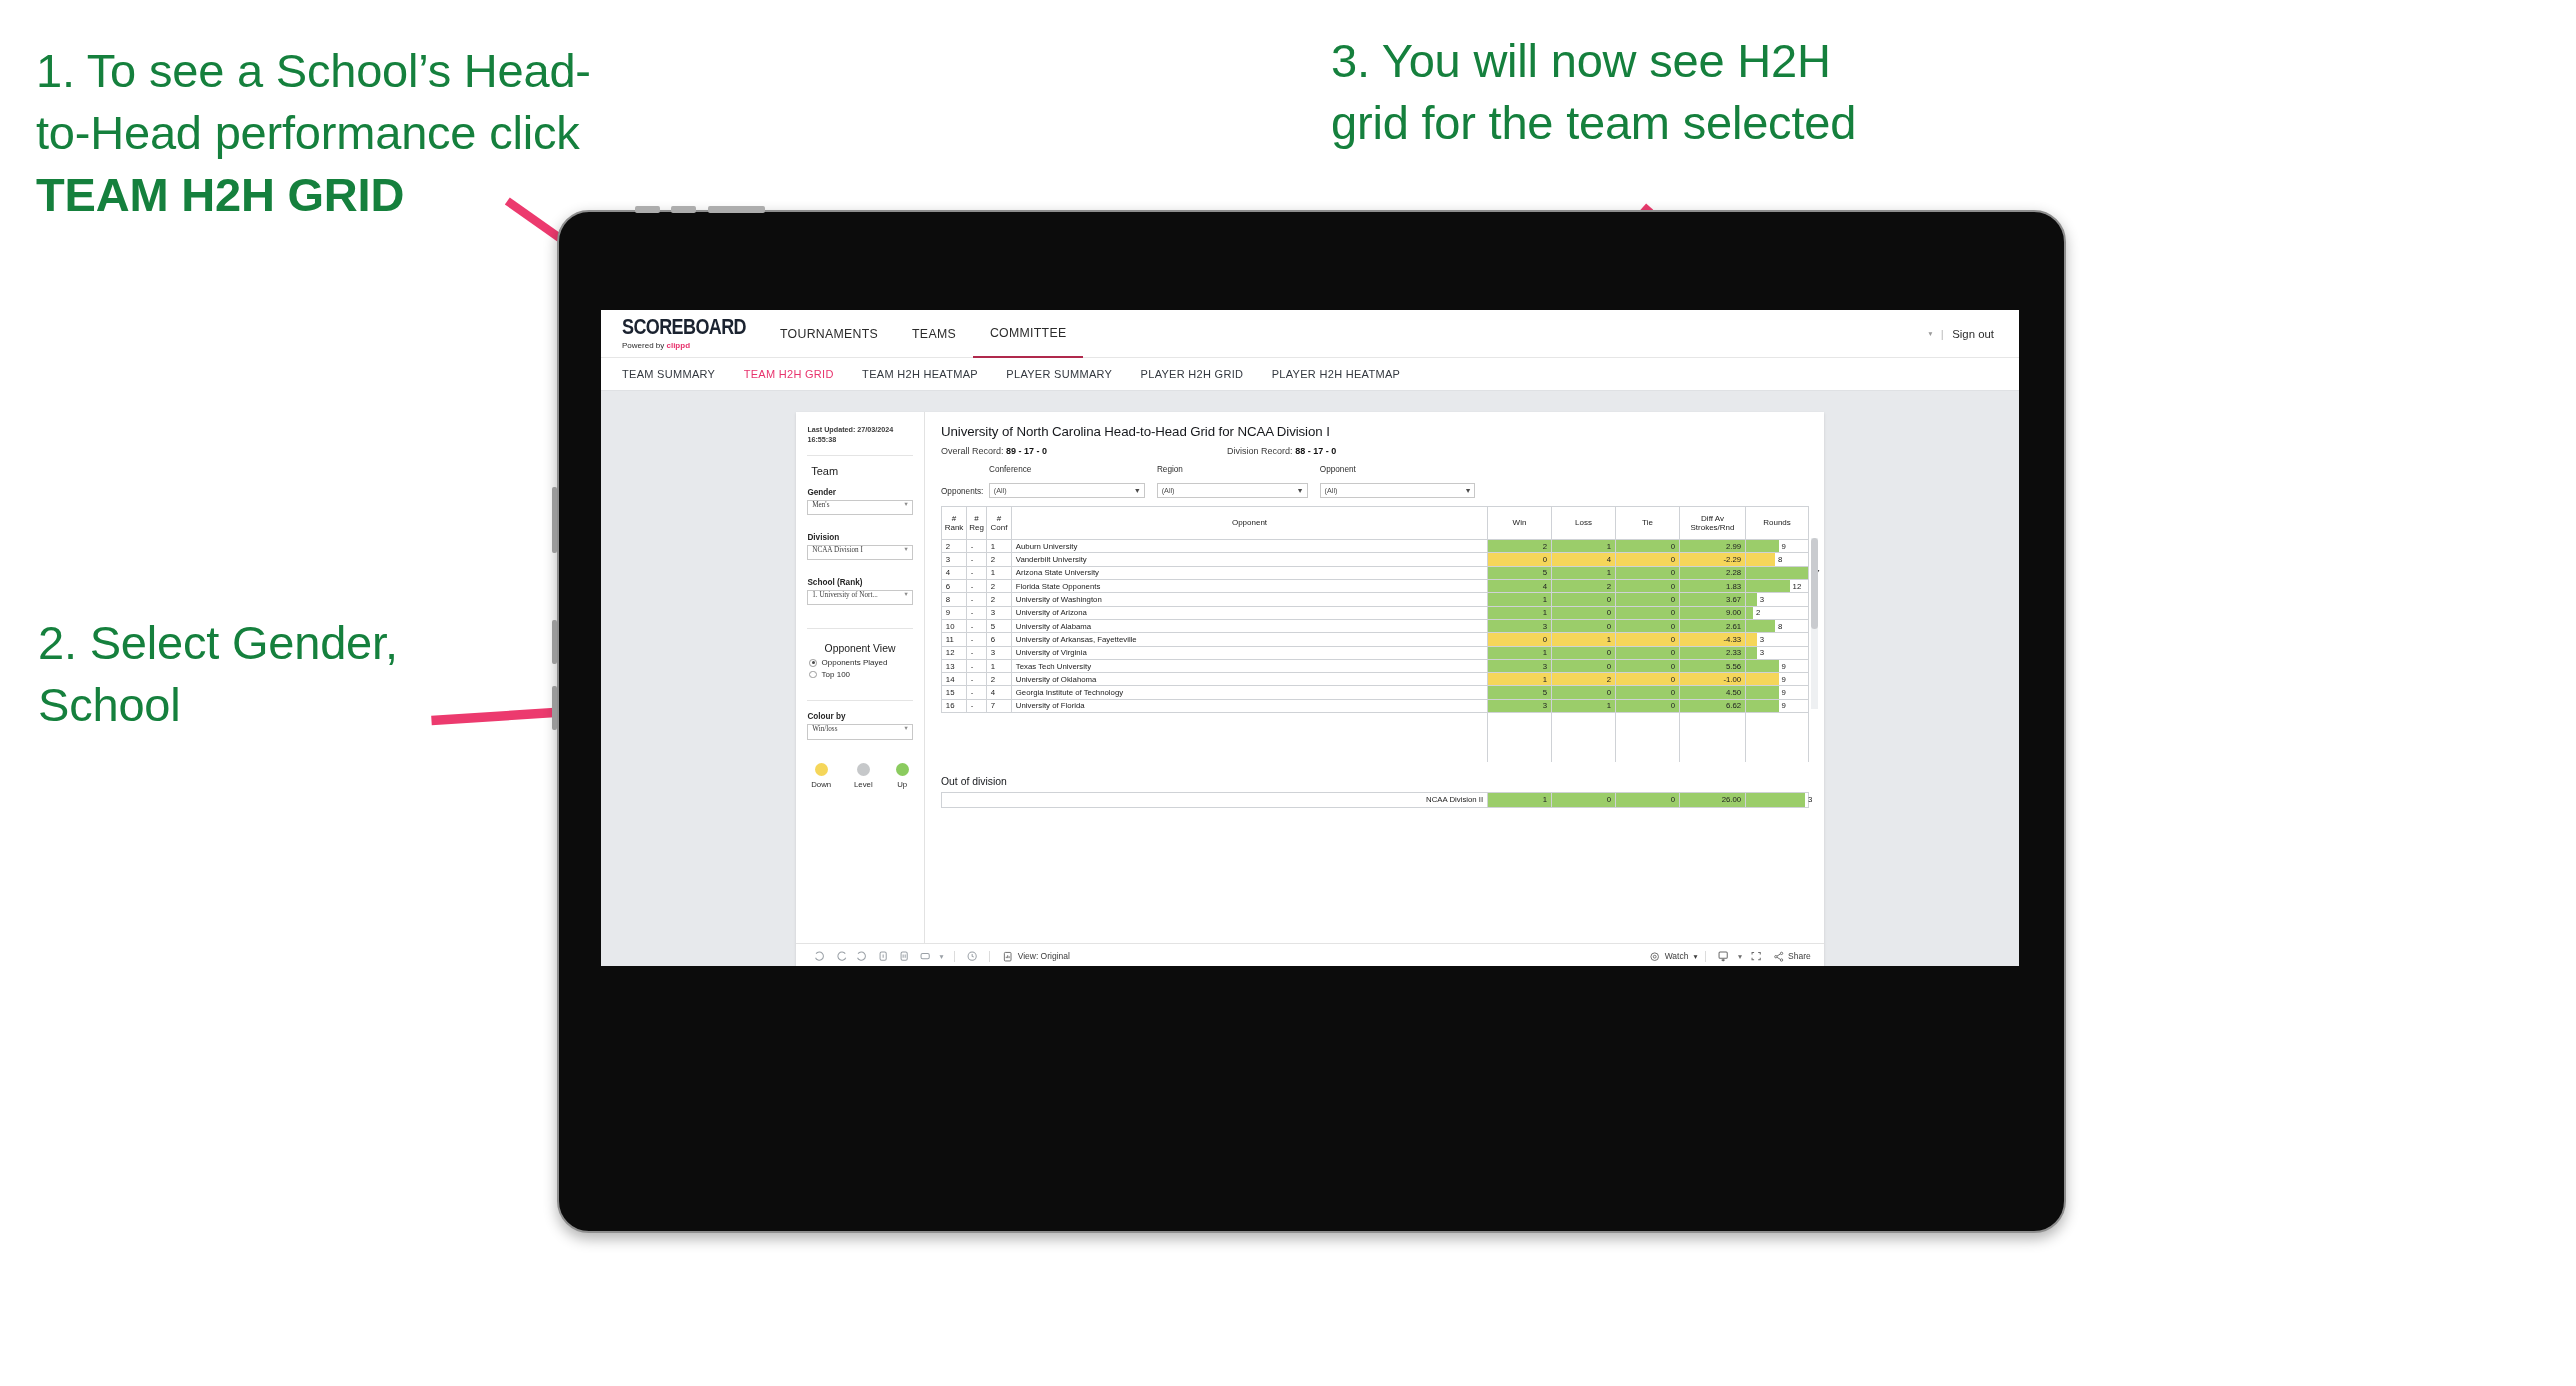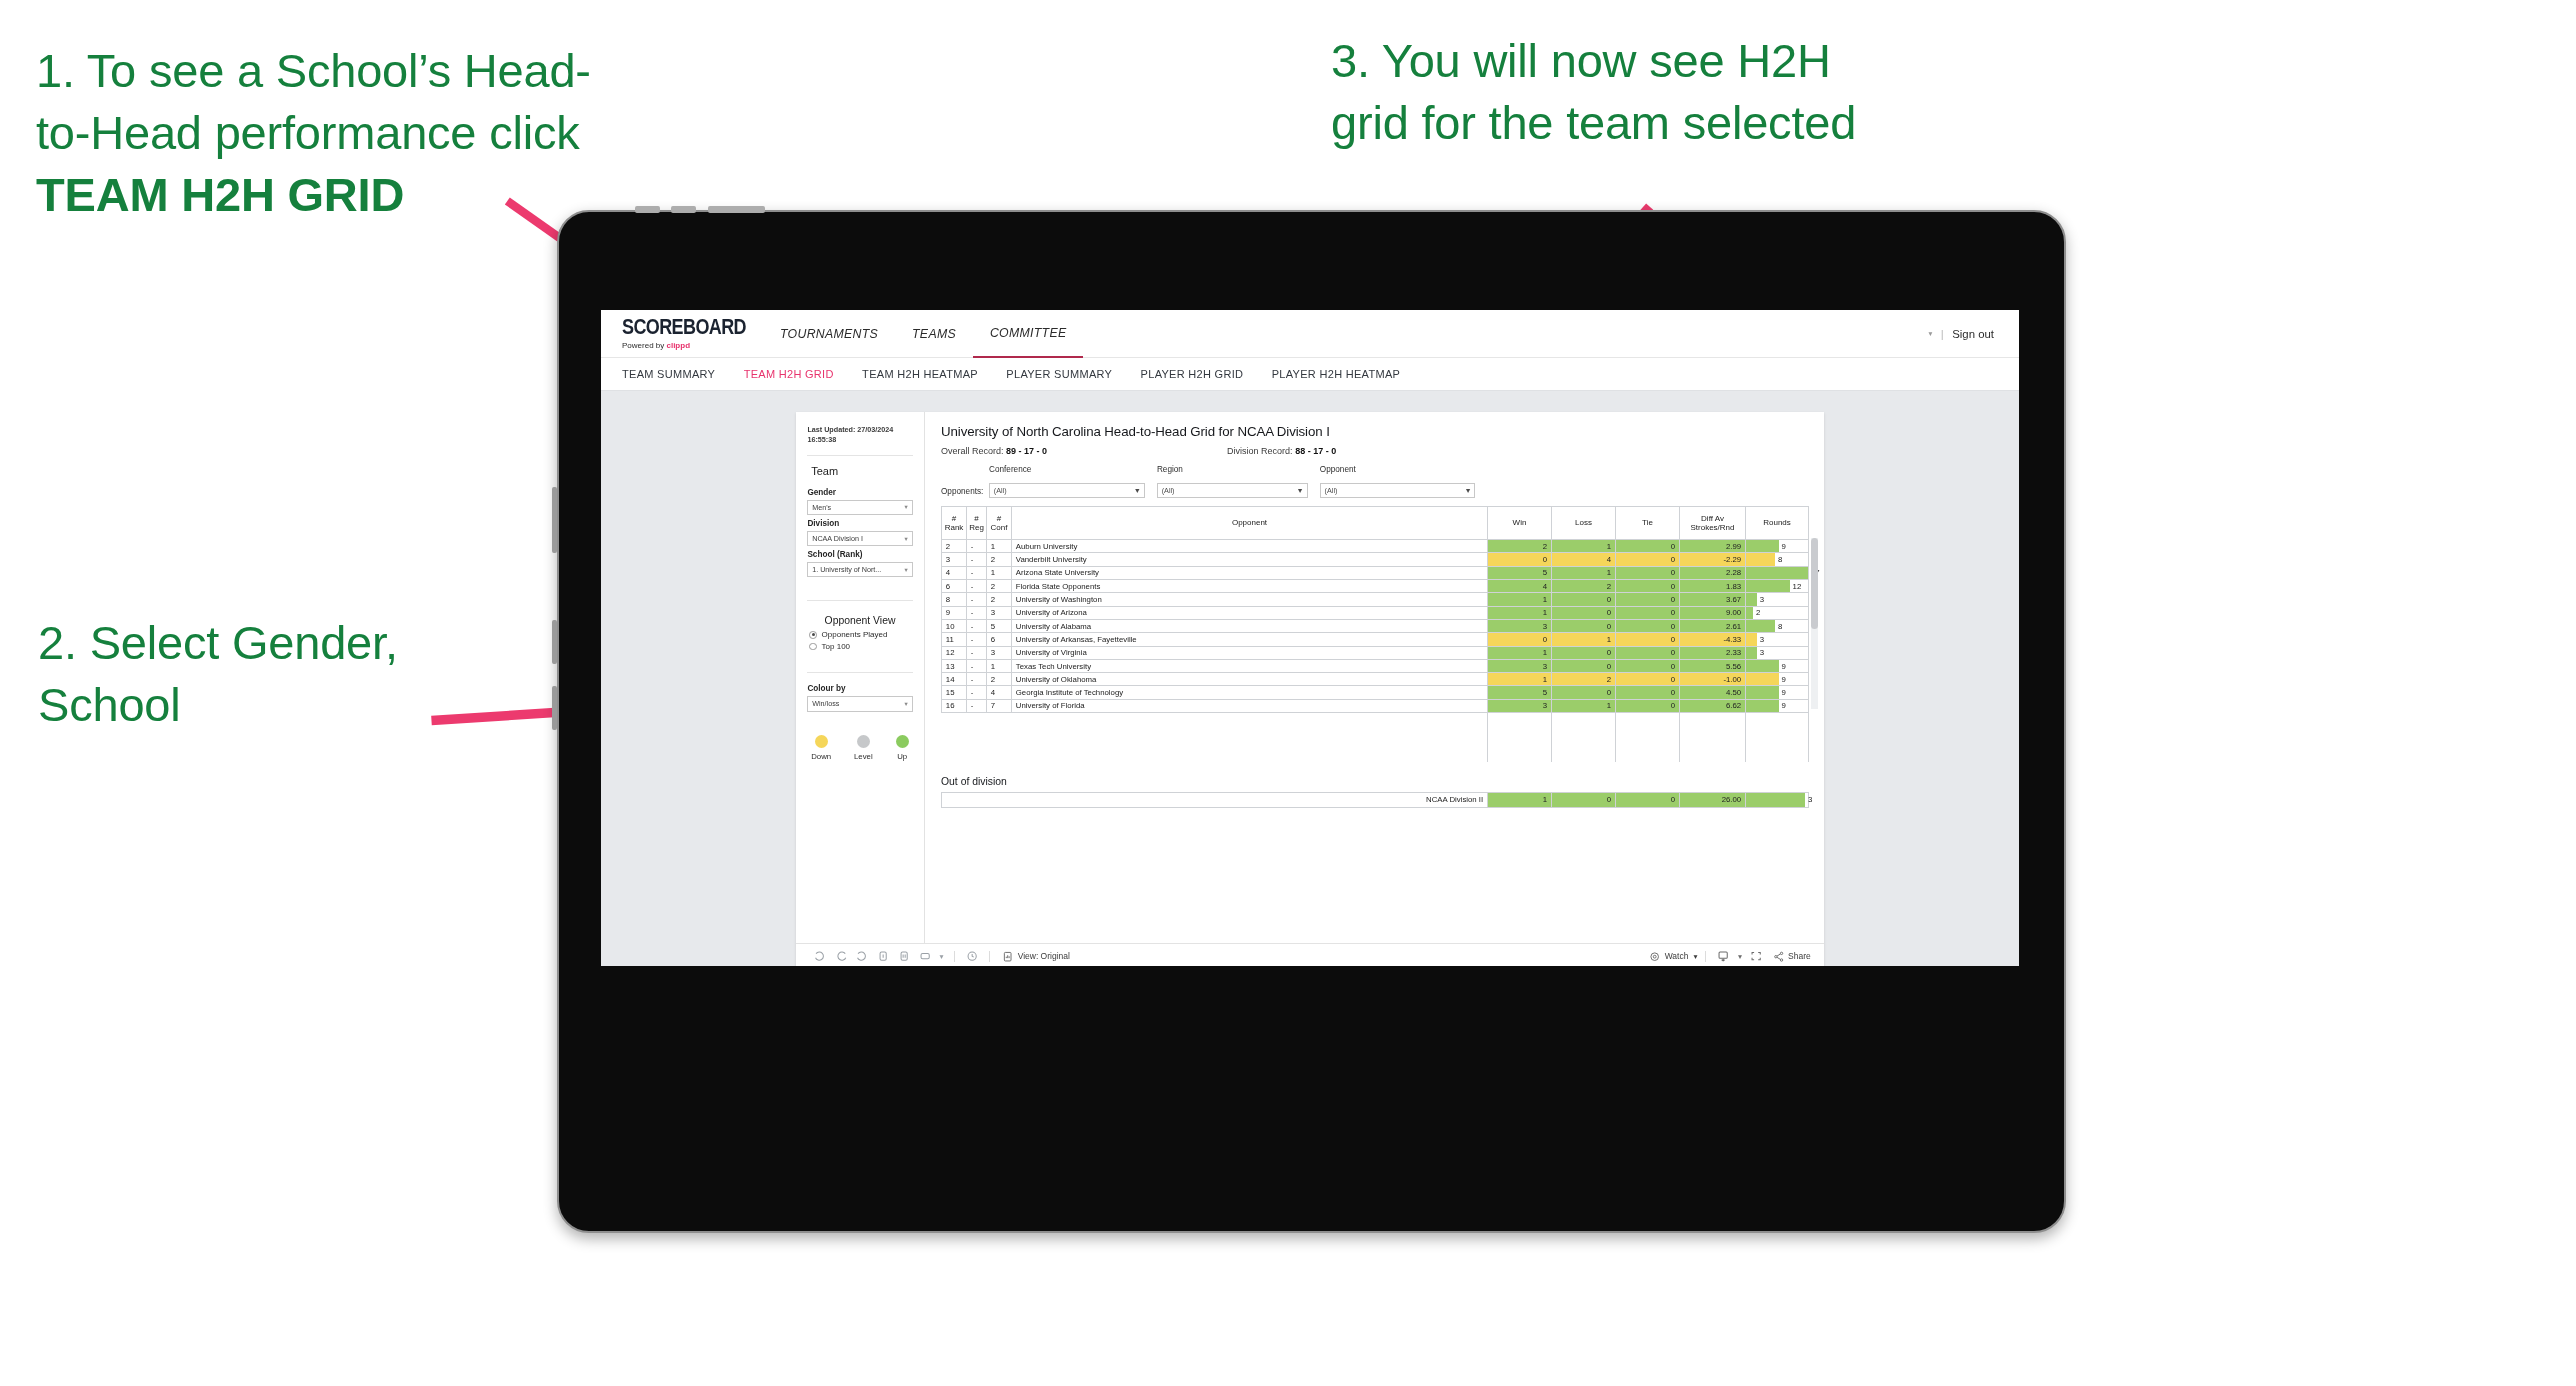--- a/index.html
+++ b/index.html
@@ -35,21 +35,21 @@
   
   .topbar{height:47px;background:#fff;display:flex;align-items:center;
           border-bottom:0.9px solid #e6e6e6;position:relative;}
   .logo-wrap{padding:0 17px 0 21px;display:flex;flex-direction:column;justify-content:center;
              height:100%;}
   .logo-main{font-family:"Liberation Sans",sans-serif;font-weight:bold;font-size:18px;
              letter-spacing:-0.6px;color:#1b2330;line-height:1;
              transform:scaleY(1.25);transform-origin:left center;}
   .logo-sub{font-size:8px;color:#2b2b2b;margin-top:6.6px;white-space:nowrap;}
   .logo-sub .pink{color:#e8336d;font-weight:bold;}
-  .navlinks{display:flex;align-items:center;height:100%;font-style:italic;}
+  .navlinks{display:flex;align-items:center;height:100%;}
   .navlink{font-size:12.3px;color:#2b2b2b;padding:0 17px;height:100%;display:flex;
            align-items:center;letter-spacing:0.3px;cursor:pointer;}
   .navlink.active{border-bottom:2.8px solid #b0294c;}
   .topright{margin-left:auto;display:flex;align-items:center;gap:8.5px;padding-right:25px;
             font-size:11.4px;color:#2b2b2b;}
   .topright .bar{color:#b9b9b9;}
   .caret-tiny{font-size:7.6px;color:#9a9a9a;}
 
   .subbar{height:32px;background:#fff;display:flex;align-items:center;
           border-bottom:0.9px solid #dfe1e4;padding-left:21px;}
@@ -63,23 +63,23 @@
   #cardbody{display:flex;flex:1;min-height:0;}
 
   
   #sidebar{width:129px;border-right:0.9px solid #e2e2e2;padding:13.3px 11.4px 0 11.4px;box-sizing:border-box;
            font-size:7.6px;color:#222;}
   .lastupd{font-size:7.2px;font-weight:bold;color:#3b3b3b;line-height:1.35;margin-bottom:10.4px;}
   .hr{border-top:0.9px solid #e4e4e4;margin:8.5px 0;}
   .sec-title{font-size:11px;color:#1b1b1b;margin:3.8px 0 11.4px 3.8px;}
   .sec-title.center{text-align:center;margin-left:0;font-size:10.4px;}
   .fld-label{font-size:8.2px;font-weight:bold;color:#262626;margin-bottom:2.8px;}
-  .select{height:13.3px;border:0.9px solid #c8c8c8;background:#fff;display:flex;align-items:center;
+  .select{height:13.3px;border:0.9px solid #c8c8c8;background:#fff;display:flex;align-items:flex-start;
           justify-content:space-between;padding:0 2.8px 0 3.8px;font-size:7.2px;color:#3b3b3b;
-          cursor:pointer;margin-bottom:4px;}
+          cursor:pointer;margin-bottom:18px;font-family:Liberation Serif, serif;}
   .select .car{font-size:5.7px;color:#8b8b8b;}
   .radio-row{display:flex;align-items:center;gap:4.7px;margin:2.8px 0 0 1.9px;font-size:8px;color:#2b2b2b;cursor:pointer;}
   .rdo{width:7.6px;height:7.6px;border-radius:50%;border:0.9px solid #9a9a9a;background:#fff;
        box-sizing:border-box;position:relative;flex:none;}
   .rdo.on::after{content:"";position:absolute;left:1.5px;top:1.5px;width:3px;height:3px;
        border-radius:50%;background:#4a4a4a;}
   .legend{display:flex;justify-content:space-between;margin-top:23px;padding:0 3.8px;}
   .lg{display:flex;flex-direction:column;align-items:center;gap:3.8px;}
   .dot{width:13.3px;height:13.3px;border-radius:50%;}
   .lg span{font-size:7.8px;color:#2b2b2b;}

